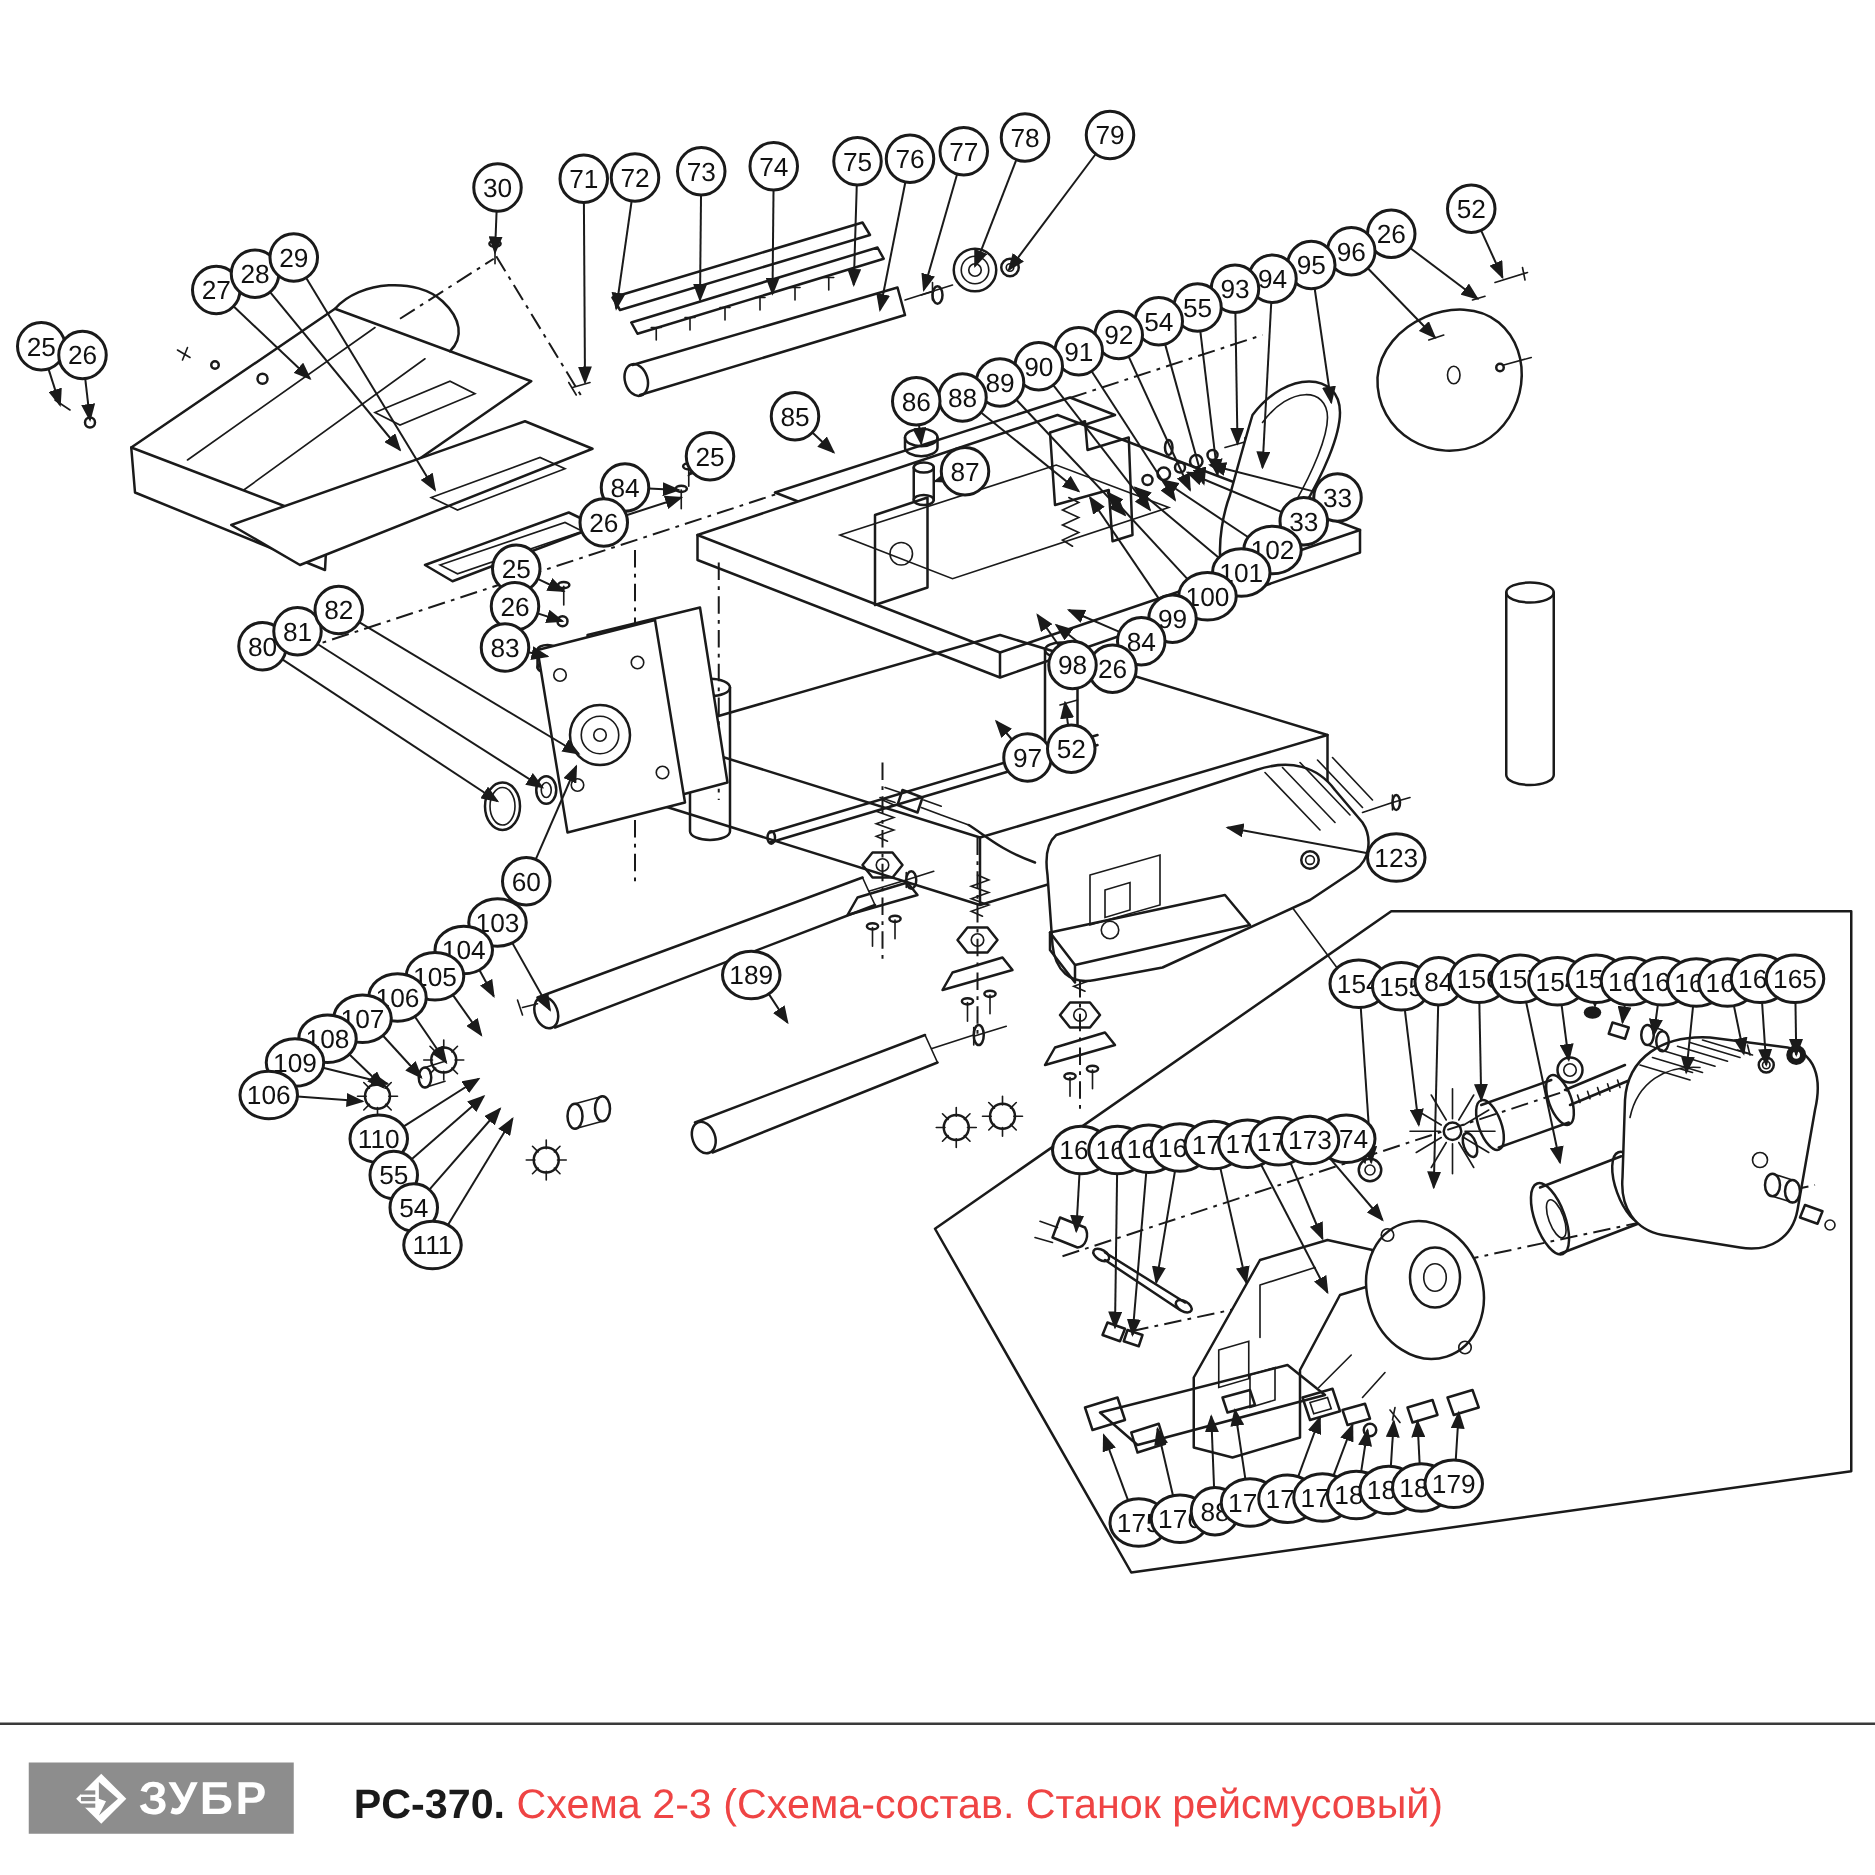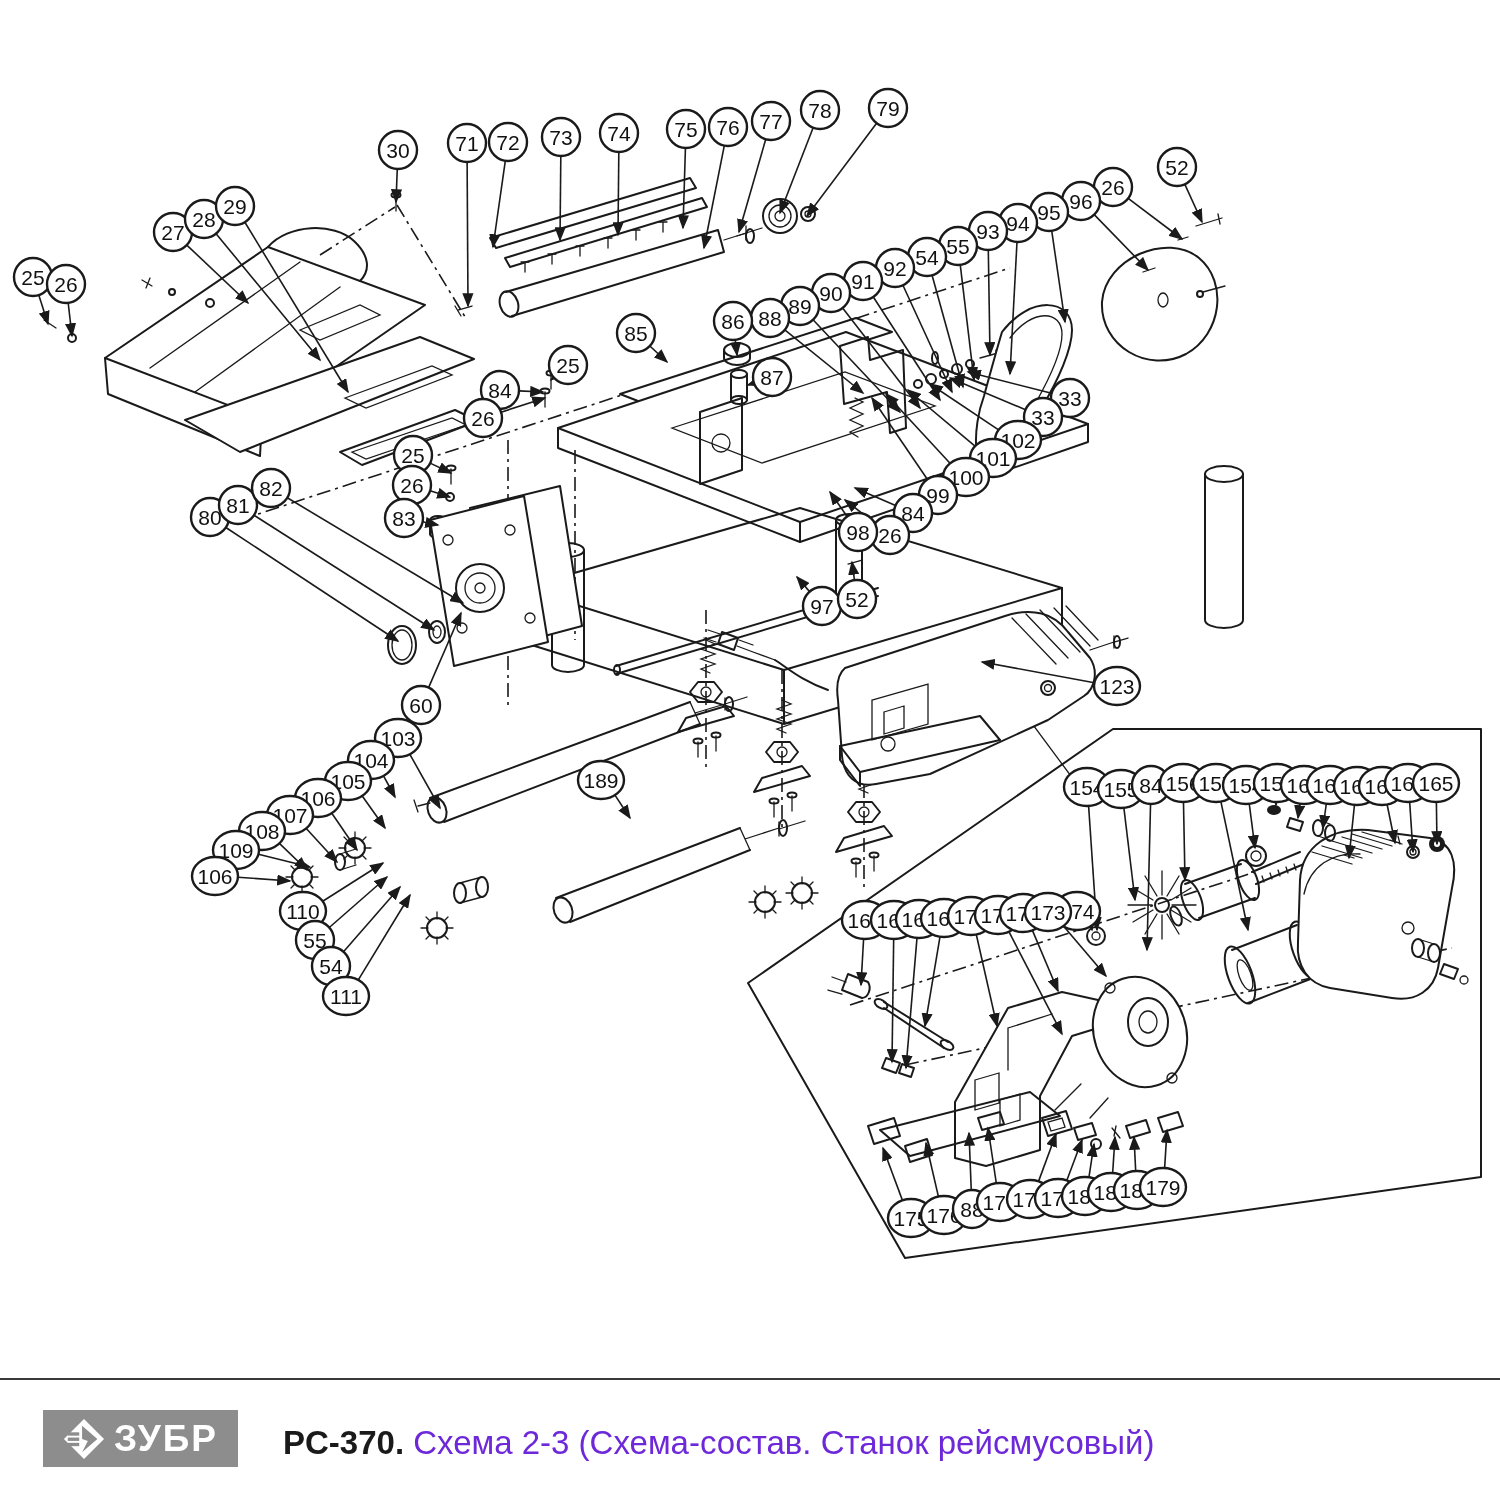--- a/index.html
+++ b/index.html
@@ -11,26 +11,26 @@
   .artthin{stroke:#1a1a1a;stroke-width:1.3;fill:none;stroke-linecap:round;}
   .fillw{fill:#ffffff;}
   .filld{fill:#1a1a1a;stroke:none;}
   .dashdot{stroke:#1a1a1a;stroke-width:1.6;fill:none;stroke-dasharray:14 5 3 5;}
   .leader{stroke:#1a1a1a;stroke-width:1.6;fill:none;}
   .callout{fill:#ffffff;stroke:#1a1a1a;stroke-width:2.4;}
   .callout-num{font-family:"Liberation Sans", sans-serif;font-size:21px;fill:#111;
                text-anchor:middle;font-weight:500;}
   
   .footer-rule{position:absolute;top:1378px;left:0;width:1500px;height:0;border-top:2px solid #3a3a3a;}
-  .logo-box{position:absolute;left:43px;top:1410px;width:195px;height:57px;
-            display:flex;align-items:center;justify-content:center;gap:9px;}
+  .logo-box{position:absolute;left:23px;top:1410px;width:195px;height:57px;
+            display:flex;align-items:center;justify-content:center;gap:9px;padding-left:17px;}
   .logo-text{color:#fff;font-weight:bold;font-size:37px;letter-spacing:2px;line-height:1;}
   .caption{position:absolute;left:283px;top:1424px;font-size:33px;color:#1a1a1a;white-space:nowrap;}
   .caption .model{font-weight:bold;}
-  .caption .sub{font-weight:normal;color:#6d28d9;}
+  .caption .sub{font-weight:normal;color:#ef4444;}
 </style>
 </head>
 <body>
 
 <div class="stage">
 
   <svg id="diagram" class="diagram" width="1500" height="1380" viewBox="0 0 1500 1380">
     <defs>
       <marker id="arw" markerWidth="9" markerHeight="7" refX="8" refY="3.5" orient="auto">
         <path d="M0,0 L9,3.5 L0,7 Z" fill="#1a1a1a"></path>

